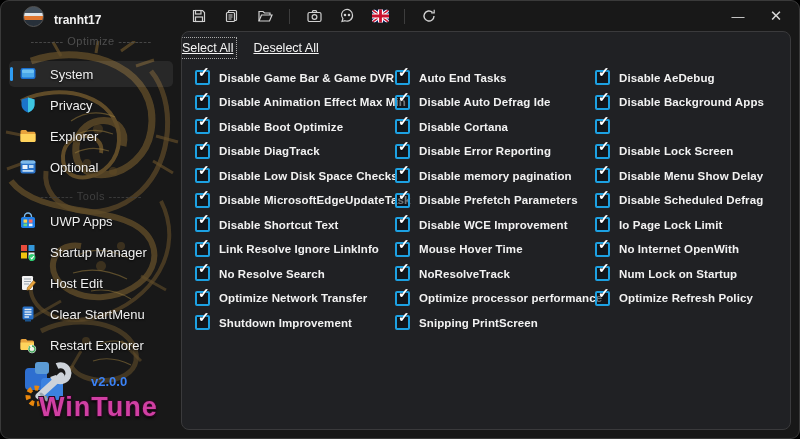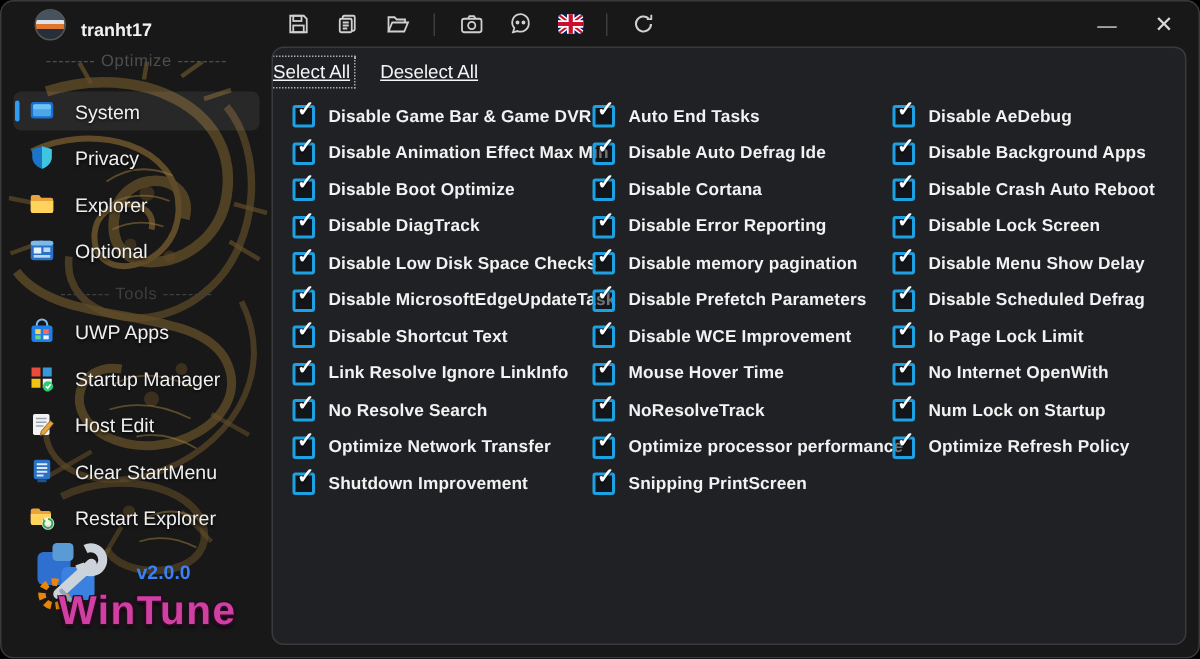--- a/index.html
+++ b/index.html
@@ -461,21 +461,20 @@
           <div class="cb-row">
             <span class="cb">
               <span class="tick">✓</span>
             </span>
             <span class="cb-label">Disable Background Apps</span>
           </div>
           <div class="cb-row">
             <span class="cb">
               <span class="tick">✓</span>
             </span>
-            <span class="cb-label">Disable Crash Auto Reboot</span>
           </div>
           <div class="cb-row">
             <span class="cb">
               <span class="tick">✓</span>
             </span>
             <span class="cb-label">Disable Lock Screen</span>
           </div>
           <div class="cb-row">
             <span class="cb">
               <span class="tick">✓</span>

